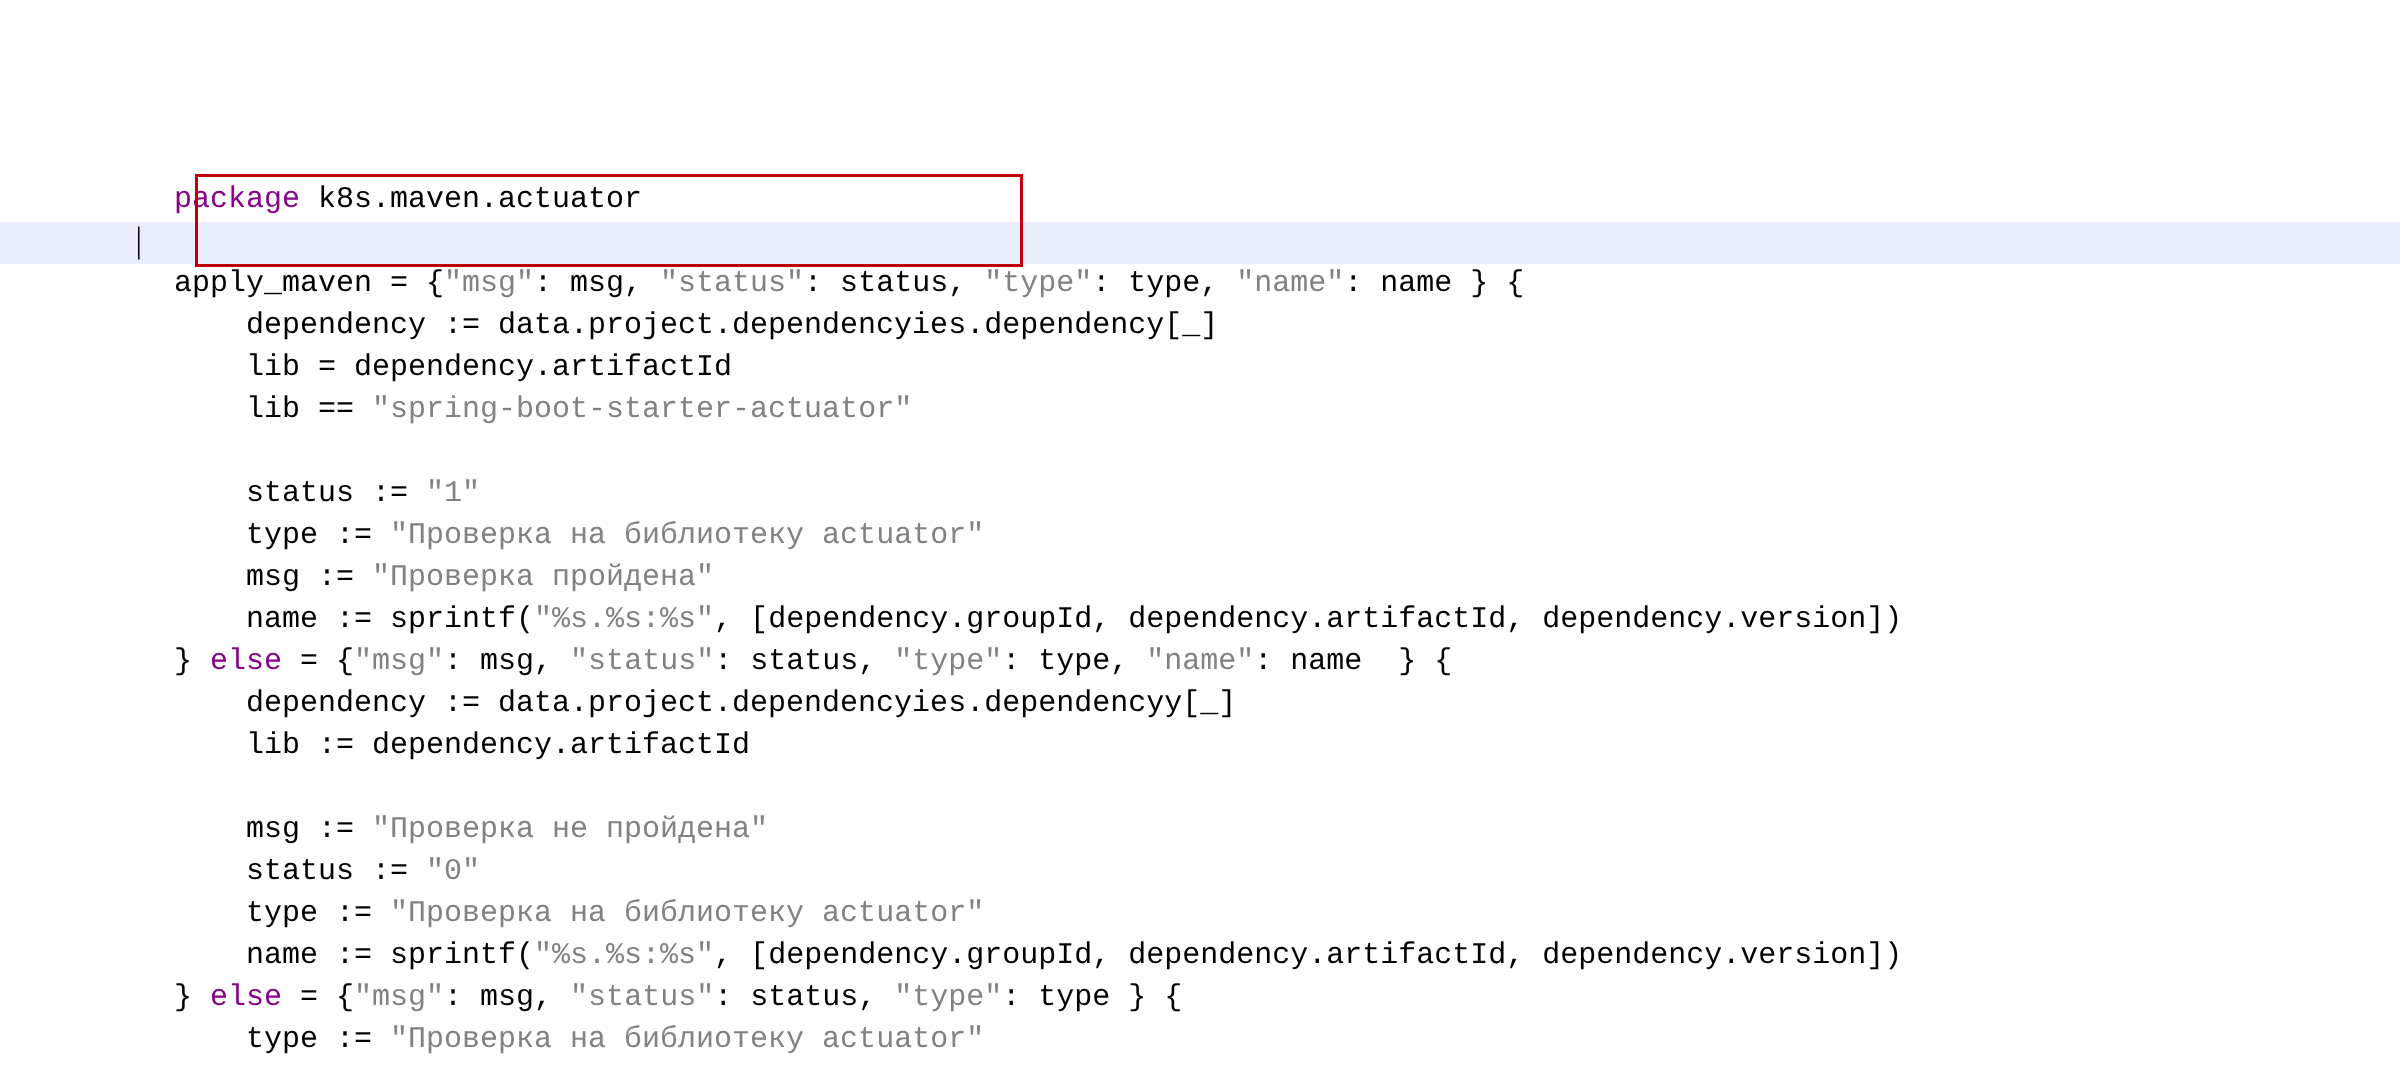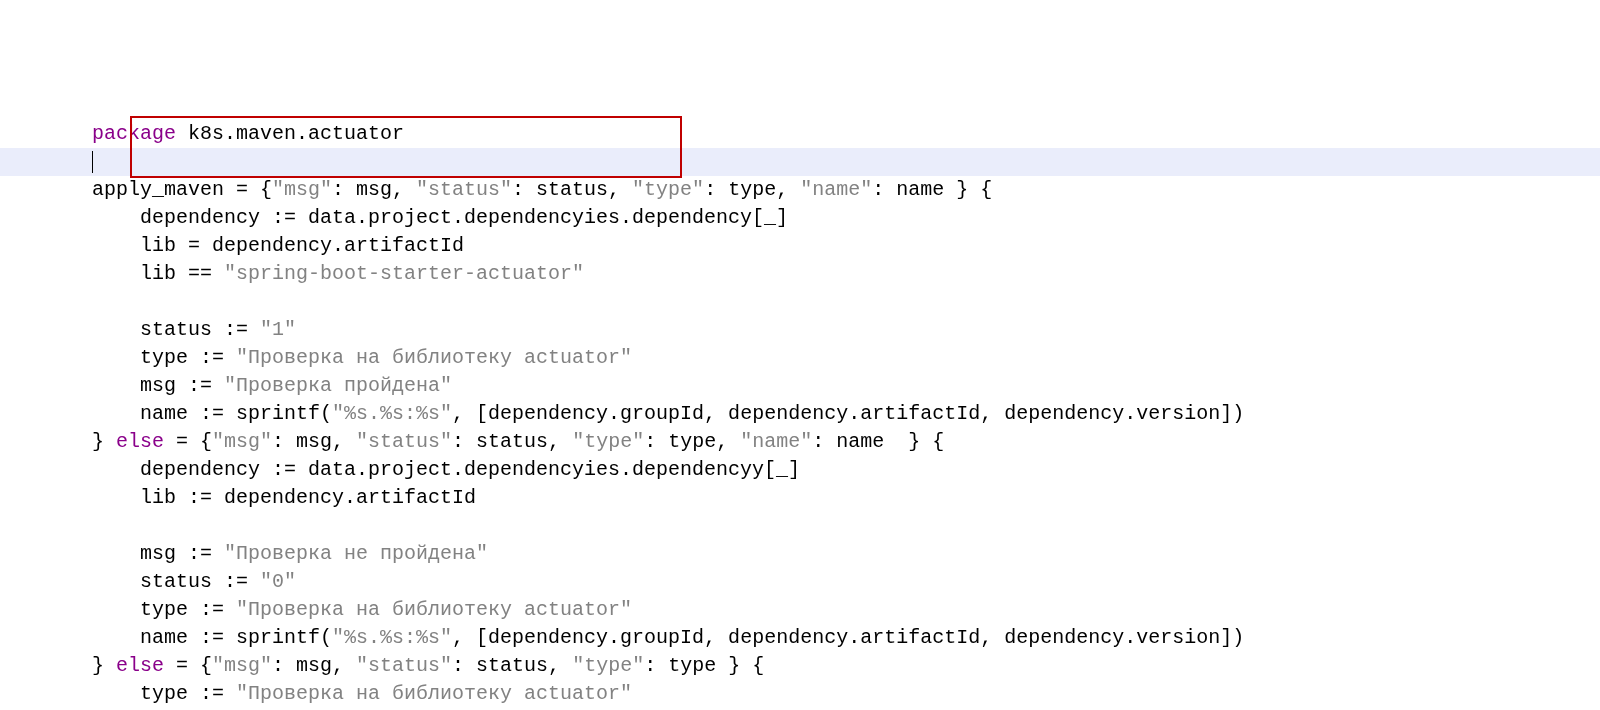--- a/index.html
+++ b/index.html
@@ -9,21 +9,21 @@
     font-size: 20px;
     line-height: 28px;
     background: #ffffff;
     color: #000000;
     white-space: pre;
   }
   .editor {
     padding: 8px 0 8px 0;
   }
   .line {
-    padding-left: 92px;
+    padding-left: 116px;
     position: relative;
   }
   .line.current {
     background: #eaedfb;
   }
   .caret::before {
     content: "";
     position: absolute;
     left: 92px;
     top: 3px;

